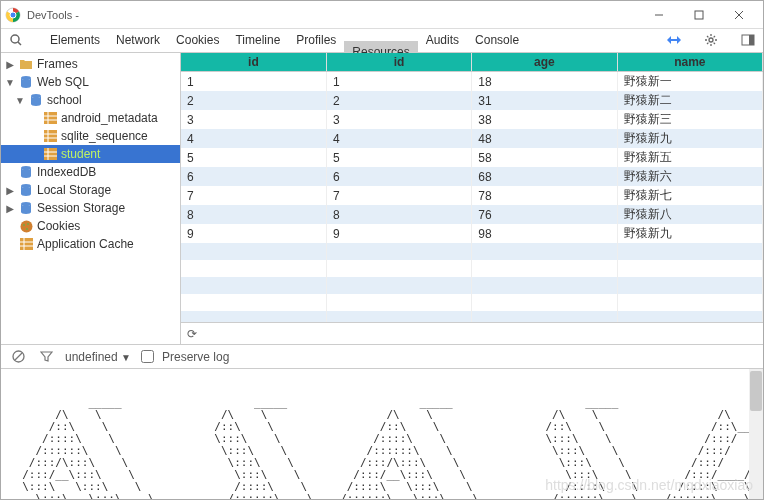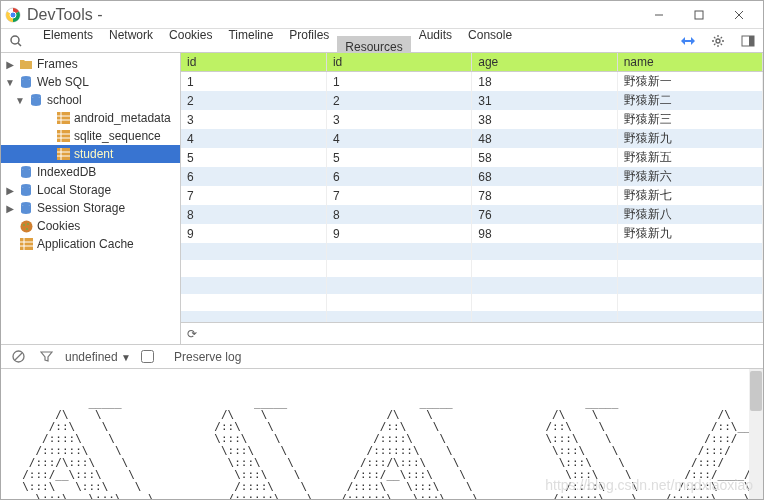--- a/index.html
+++ b/index.html
@@ -1,53 +1,53 @@
 <!DOCTYPE html>
 <html><head>
 <meta charset="utf-8">
 <style>
 * { box-sizing: border-box; margin: 0; padding: 0; }
 body { font-family: "Segoe UI", Arial, sans-serif; font-size: 12px; color: #333; background: #fff; width: 764px; height: 500px; overflow: hidden; border: 1px solid #aaa; display: flex; flex-direction: column; }
 .titlebar { height: 28px; display: flex; align-items: center; padding: 0 4px; border-bottom: 1px solid #ddd; }
 .titlebar .ico { width: 16px; height: 16px; margin-right: 6px; display: inline-flex; }
-.titlebar .title { flex: 1; font-size: 16px; color: #555; }
+.titlebar .title { flex: 1; font-size: 11px; color: #555; }
 .titlebar .wbtn { width: 40px; height: 22px; display: flex; align-items: center; justify-content: center; color: #555; }
-.toolbar { height: 24px; display: flex; align-items: center; border-bottom: 1px solid #ccc; padding: 0 4px; gap: 8px; }
+.toolbar { height: 24px; display: flex; border-bottom: 1px solid #ccc; padding: 0 4px; gap: 15px; }
 .toolbar .tbicon { width: 22px; height: 22px; display: flex; align-items: center; justify-content: center; color: #666; }
 .toolbar .tab { padding: 4px 8px; font-size: 12px; color: #333; cursor: default; }
 .toolbar .tab.active { background: #ccc; margin-top: 12px; }
 .toolbar .spacer { flex: 1; }
 .main { flex: 1; display: flex; flex-direction: column; min-height: 0; }
 .upper { flex: 1; display: flex; min-height: 0; border-bottom: 1px solid #ccc; }
 .sidebar { width: 180px; border-right: 1px solid #ccc; overflow: auto; padding-top: 2px; }
 .node { display: flex; align-items: center; height: 18px; font-size: 12px; white-space: nowrap; gap: 4px; padding-right: 4px; }
 .node .tw { width: 10px; text-align: center; color: #666; font-size: 10px; }
 .node .nico { width: 14px; height: 14px; display: inline-flex; align-items: center; justify-content: center; }
-.node.sel { background: #3874d1; color: #fef9c3; }
+.node.sel { background: #3874d1; color: #bef264; }
 .lvl0 { padding-left: 4px; }
 .lvl1 { padding-left: 14px; }
-.lvl2 { padding-left: 41px; }
+.lvl2 { padding-left: 28px; }
 .ico-folder { fill: #e0b050; }
 .ico-db { fill: #5a8fd6; }
 .ico-table { fill: #e0a040; }
 .ico-cookie { fill: #d08030; }
 .content { flex: 1; display: flex; flex-direction: column; min-height: 0; }
 .grid { flex: 1; overflow: auto; }
 table { width: 100%; border-collapse: collapse; font-size: 12px; table-layout: fixed; }
-th { text-align: left; font-weight: normal; padding: 2px 6px; background: #bef264; border-bottom: 1px solid #ccc; border-right: 1px solid #ddd; height: 18px; }
+th { text-align: center; font-weight: bold; padding: 2px 6px; background: #14b8a6; border-bottom: 1px solid #ccc; border-right: 1px solid #ddd; height: 18px; }
 td { padding: 1px 6px; border-right: 1px solid #eee; height: 17px; }
 tbody tr:nth-child(even) td { background: #e4eef8; }
 tbody tr.empty td { height: 17px; }
 .gridfoot { height: 22px; border-top: 1px solid #ccc; display: flex; align-items: center; padding: 0 6px; }
 .gridfoot .ref { color: #666; }
 .consolebar { height: 24px; border-bottom: 1px solid #ccc; display: flex; align-items: center; padding: 0 8px; gap: 10px; font-size: 12px; }
 .consolebar .cico { width: 18px; height: 18px; display: flex; align-items: center; justify-content: center; color: #666; }
 .consolebar .scope { color: #555; }
 .consolebar .tri { font-size: 10px; color: #555; }
-.consolebar label { display: flex; align-items: center; gap: 20px; color: #555; }
+.consolebar label { display: flex; align-items: center; gap: 8px; color: #555; }
 .console { height: 130px; overflow: auto; font-family: Consolas, monospace; font-size: 11px; line-height: 12px; padding: 4px 8px; color: #333; white-space: pre; position: relative; }
 .watermark { position: absolute; right: 10px; bottom: 8px; color: #ddd; font-family: Liberation Sans, sans-serif; font-size: 14px; pointer-events: none; }
 .scrolltrack { position: absolute; right: 0; top: 0; bottom: 0; width: 14px; background: #f0f0f0; }
 .scrollthumb { position: absolute; right: 1px; top: 2px; width: 12px; height: 40px; background: #c8c8c8; border-radius: 2px; }
 </style>
 </head>
 <body>
 
 <div class="titlebar">
   <span class="ico">

